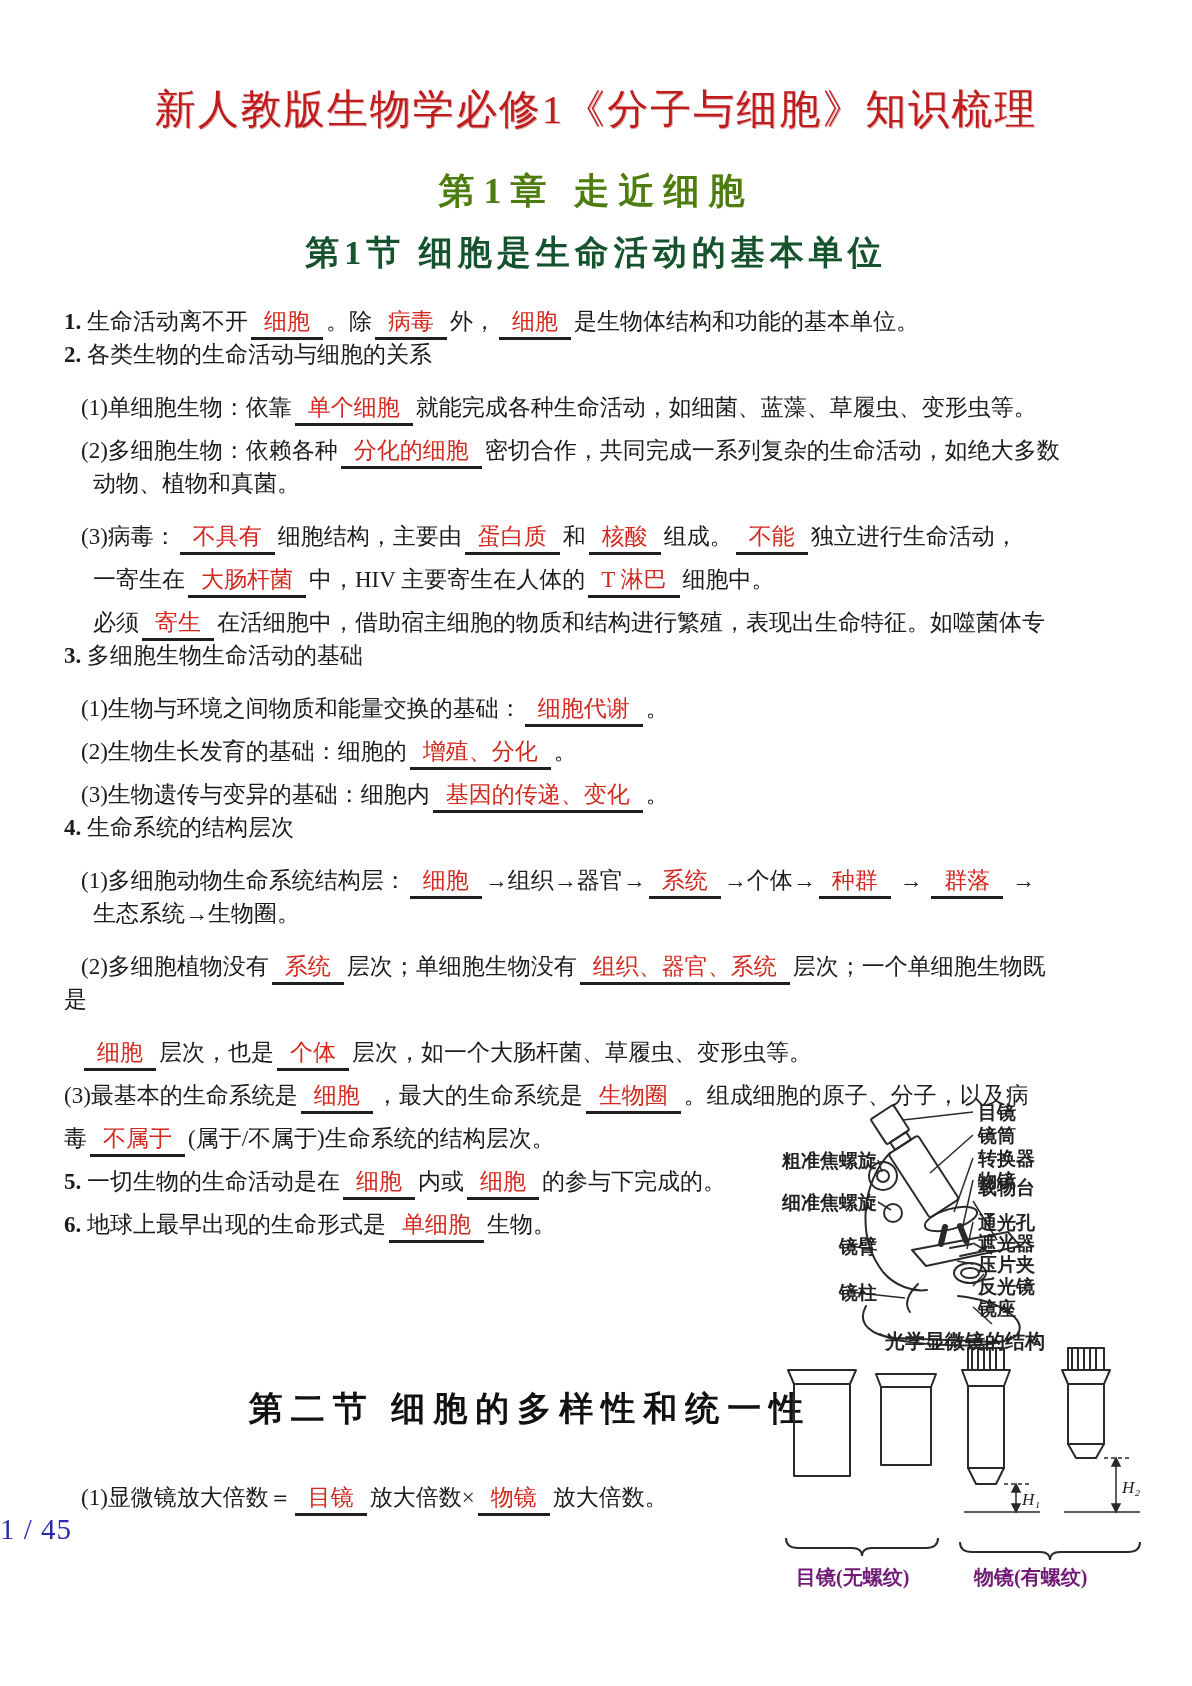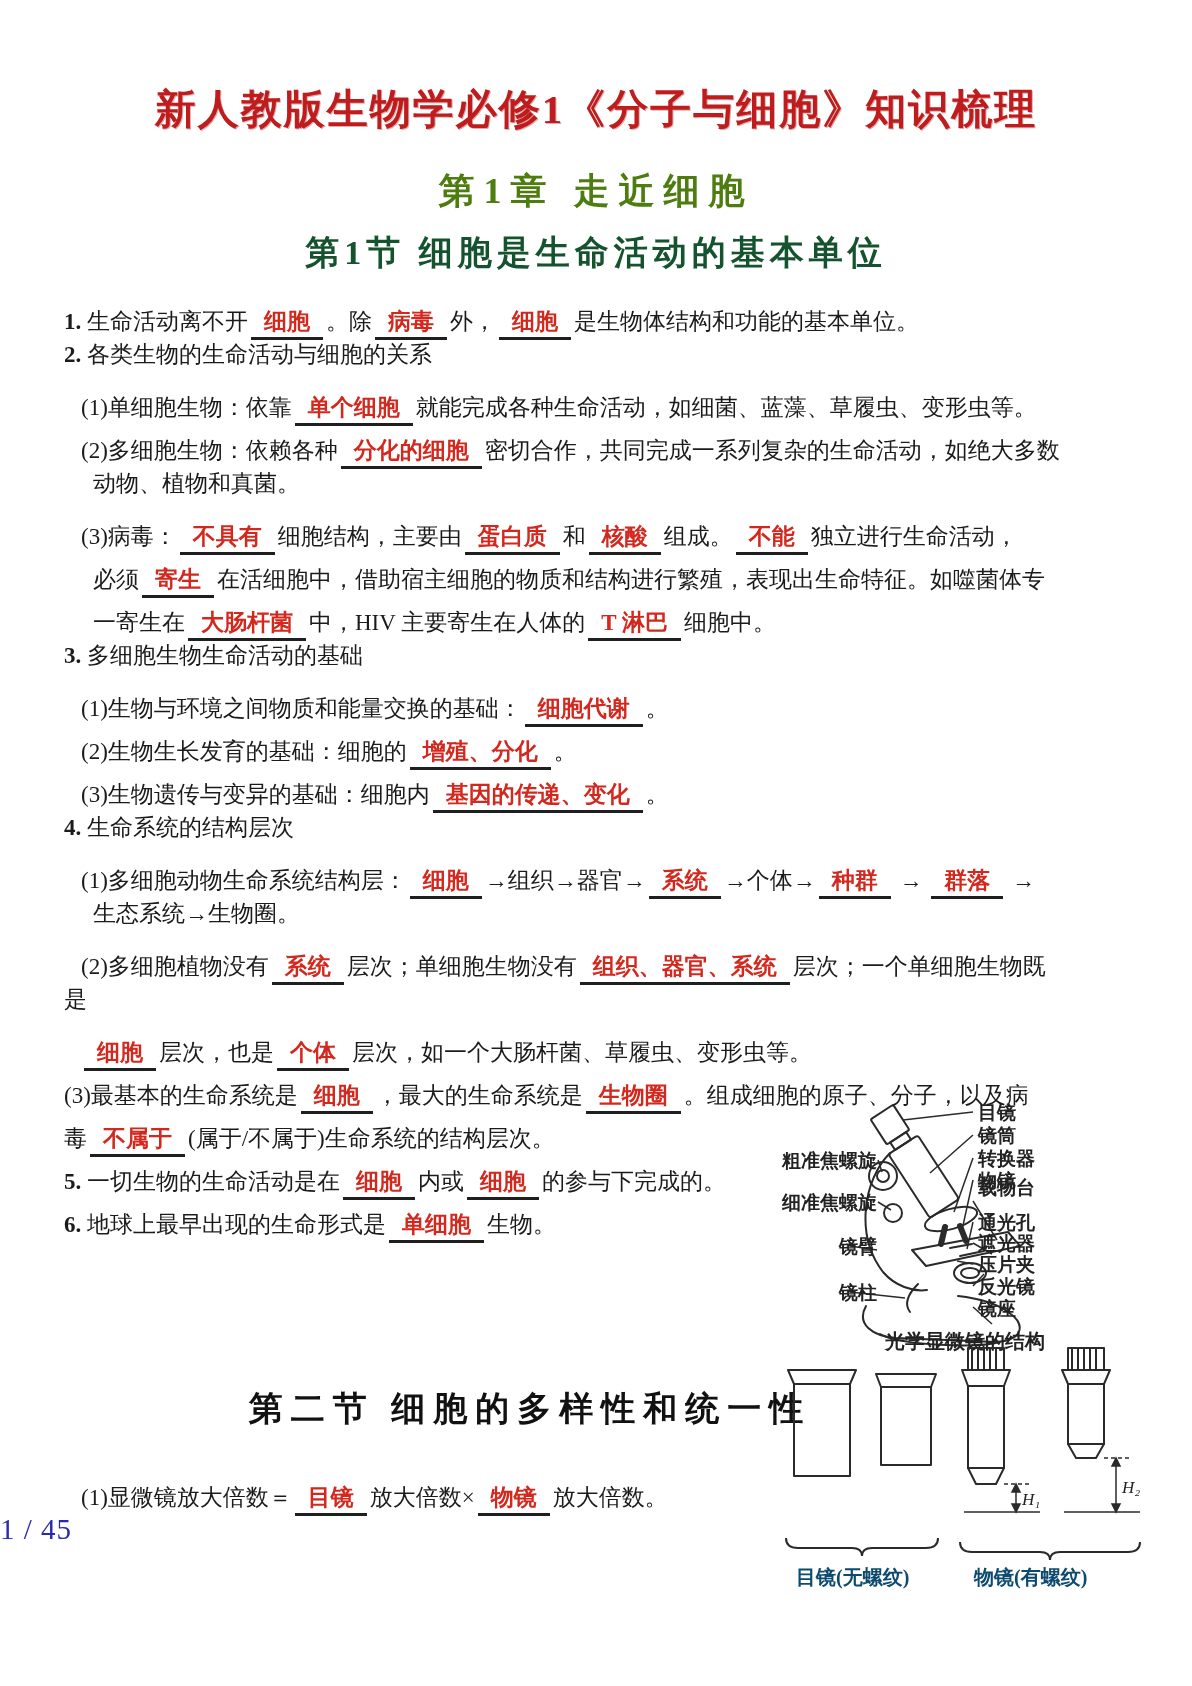--- a/index.html
+++ b/index.html
@@ -4,39 +4,39 @@
 <style>
   html,body { margin:0; padding:0; background:#e8e8e8; }
   .page {
     position:relative; width:1192px; height:1686px; margin:0 auto;
     background:#ffffff; overflow:hidden;
     font-family:"Liberation Serif", serif; color:#1b1b1b;
     --title-red:#bf1d1d; --answer-red:#d3281e; --page-blue:#2a2ab0;
   }
   .doc-title {
     margin-top:82px; text-align:center;
-    font-size:41px; font-weight:700; letter-spacing:2px;
+    font-size:41px; font-weight:400; letter-spacing:2px;
     color:var(--title-red);
     text-shadow:1px 1px 0 rgba(160,20,20,.35);
   }
   .chapter-heading {
     margin-top:30px; text-align:center;
     font-size:36px; font-weight:bold; letter-spacing:9px; color:#4d7c0f;
   }
   .section-heading {
     margin-top:14px; text-align:center;
     font-size:34px; font-weight:bold; letter-spacing:5px; color:#14532d;
   }
   .content { margin-top:14px; padding:0 40px 0 64px; }
   .line { white-space:nowrap; height:43px; line-height:43px; font-size:23px; }
   .line .seg-strong { font-weight:bold; }
   .indent-1 { padding-left:17px; }
   .indent-2 { padding-left:29px; }
   .blank {
-    color:var(--answer-red); font-weight:bold;
+    color:var(--answer-red); font-weight:normal;
     border-bottom:3px solid #1f1f1f;
     padding:0 13px; margin:16px 3px;
     display:inline-block; line-height:31px; min-width:44px; text-align:center;
   }
   .section2-heading {
     margin-top:150px; margin-left:170px; width:720px; text-align:center;
     font-size:34px; font-weight:bold; letter-spacing:8px; color:#111;
   }
   .content2 { margin-top:34px; padding:0 40px 0 64px; }
   .page-indicator {
@@ -47,41 +47,41 @@
   .fig-microscope { position:absolute; left:755px; top:1098px; width:437px; height:274px; }
   .fig-microscope svg { position:absolute; left:0; top:0; }
   .ms-label { position:absolute; font-size:19px; font-weight:600; color:#222; white-space:nowrap; }
   .ms-left { left:0; width:122px; text-align:right; }
   .ms-right { left:223px; }
   .ms-caption { position:absolute; top:230px; left:60px; width:300px; text-align:center;
                 font-size:20px; font-weight:600; color:#222; }
   
   .fig-lens { position:absolute; left:768px; top:1342px; width:424px; height:300px; }
   .fig-lens svg { position:absolute; left:0; top:0; }
-  .lens-caption { position:absolute; font-size:20px; font-weight:600; color:#0c4a6e; white-space:nowrap; }
+  .lens-caption { position:absolute; font-size:20px; font-weight:600; color:#701a75; white-space:nowrap; }
   .lens-h { position:absolute; font-size:17px; font-style:italic; color:#222; }
 </style>
 </head>
 <body>
 
 <div class="page" style="--title-red: #bf1d1d; --answer-red: #d3281e; --page-blue: #2a2ab0;">
 
   <div class="doc-title">新人教版生物学必修1《分子与细胞》知识梳理</div>
   <div class="chapter-heading">第1章 走近细胞</div>
   <div class="section-heading">第1节 细胞是生命活动的基本单位</div>
 
   <div class="content" id="s1lines">
       <div class="line indent-0"><span class="seg-strong">1. </span><span class="">生命活动离不开</span><span class="blank">细胞</span><span class="">。除</span><span class="blank">病毒</span><span class="">外，</span><span class="blank">细胞</span><span class="">是生物体结构和功能的基本单位。</span></div>
       <div class="line indent-0"><span class="seg-strong">2. </span><span class="">各类生物的生命活动与细胞的关系</span></div>
       <div class="line indent-1"><span class="">(1)单细胞生物：依靠</span><span class="blank">单个细胞</span><span class="">就能完成各种生命活动，如细菌、蓝藻、草履虫、变形虫等。</span></div>
       <div class="line indent-1"><span class="">(2)多细胞生物：依赖各种</span><span class="blank">分化的细胞</span><span class="">密切合作，共同完成一系列复杂的生命活动，如绝大多数</span></div>
       <div class="line indent-2"><span class="">动物、植物和真菌。</span></div>
       <div class="line indent-1"><span class="">(3)病毒：</span><span class="blank">不具有</span><span class="">细胞结构，主要由</span><span class="blank">蛋白质</span><span class="">和</span><span class="blank">核酸</span><span class="">组成。</span><span class="blank">不能</span><span class="">独立进行生命活动，</span></div>
+      <div class="line indent-2"><span class="">一寄生在</span><span class="blank">大肠杆菌</span><span class="">中，HIV 主要寄生在人体的</span><span class="blank">T 淋巴</span><span class="">细胞中。</span></div>
       <div class="line indent-2"><span class="">必须</span><span class="blank">寄生</span><span class="">在活细胞中，借助宿主细胞的物质和结构进行繁殖，表现出生命特征。如噬菌体专</span></div>
-      <div class="line indent-2"><span class="">一寄生在</span><span class="blank">大肠杆菌</span><span class="">中，HIV 主要寄生在人体的</span><span class="blank">T 淋巴</span><span class="">细胞中。</span></div>
       <div class="line indent-0"><span class="seg-strong">3. </span><span class="">多细胞生物生命活动的基础</span></div>
       <div class="line indent-1"><span class="">(1)生物与环境之间物质和能量交换的基础：</span><span class="blank">细胞代谢</span><span class="">。</span></div>
       <div class="line indent-1"><span class="">(2)生物生长发育的基础：细胞的</span><span class="blank">增殖、分化</span><span class="">。</span></div>
       <div class="line indent-1"><span class="">(3)生物遗传与变异的基础：细胞内</span><span class="blank">基因的传递、变化</span><span class="">。</span></div>
       <div class="line indent-0"><span class="seg-strong">4. </span><span class="">生命系统的结构层次</span></div>
       <div class="line indent-1"><span class="">(1)多细胞动物生命系统结构层：</span><span class="blank">细胞</span><span class="">→组织→器官→</span><span class="blank">系统</span><span class="">→个体→</span><span class="blank">种群</span><span class=""> → </span><span class="blank">群落</span><span class=""> →</span></div>
       <div class="line indent-2"><span class="">生态系统→生物圈。</span></div>
       <div class="line indent-1"><span class="">(2)多细胞植物没有</span><span class="blank">系统</span><span class="">层次；单细胞生物没有</span><span class="blank">组织、器官、系统</span><span class="">层次；一个单细胞生物既</span></div>
       <div class="line indent-0"><span class="">是</span></div>
       <div class="line indent-1"><span class="blank">细胞</span><span class="">层次，也是</span><span class="blank">个体</span><span class="">层次，如一个大肠杆菌、草履虫、变形虫等。</span></div>

